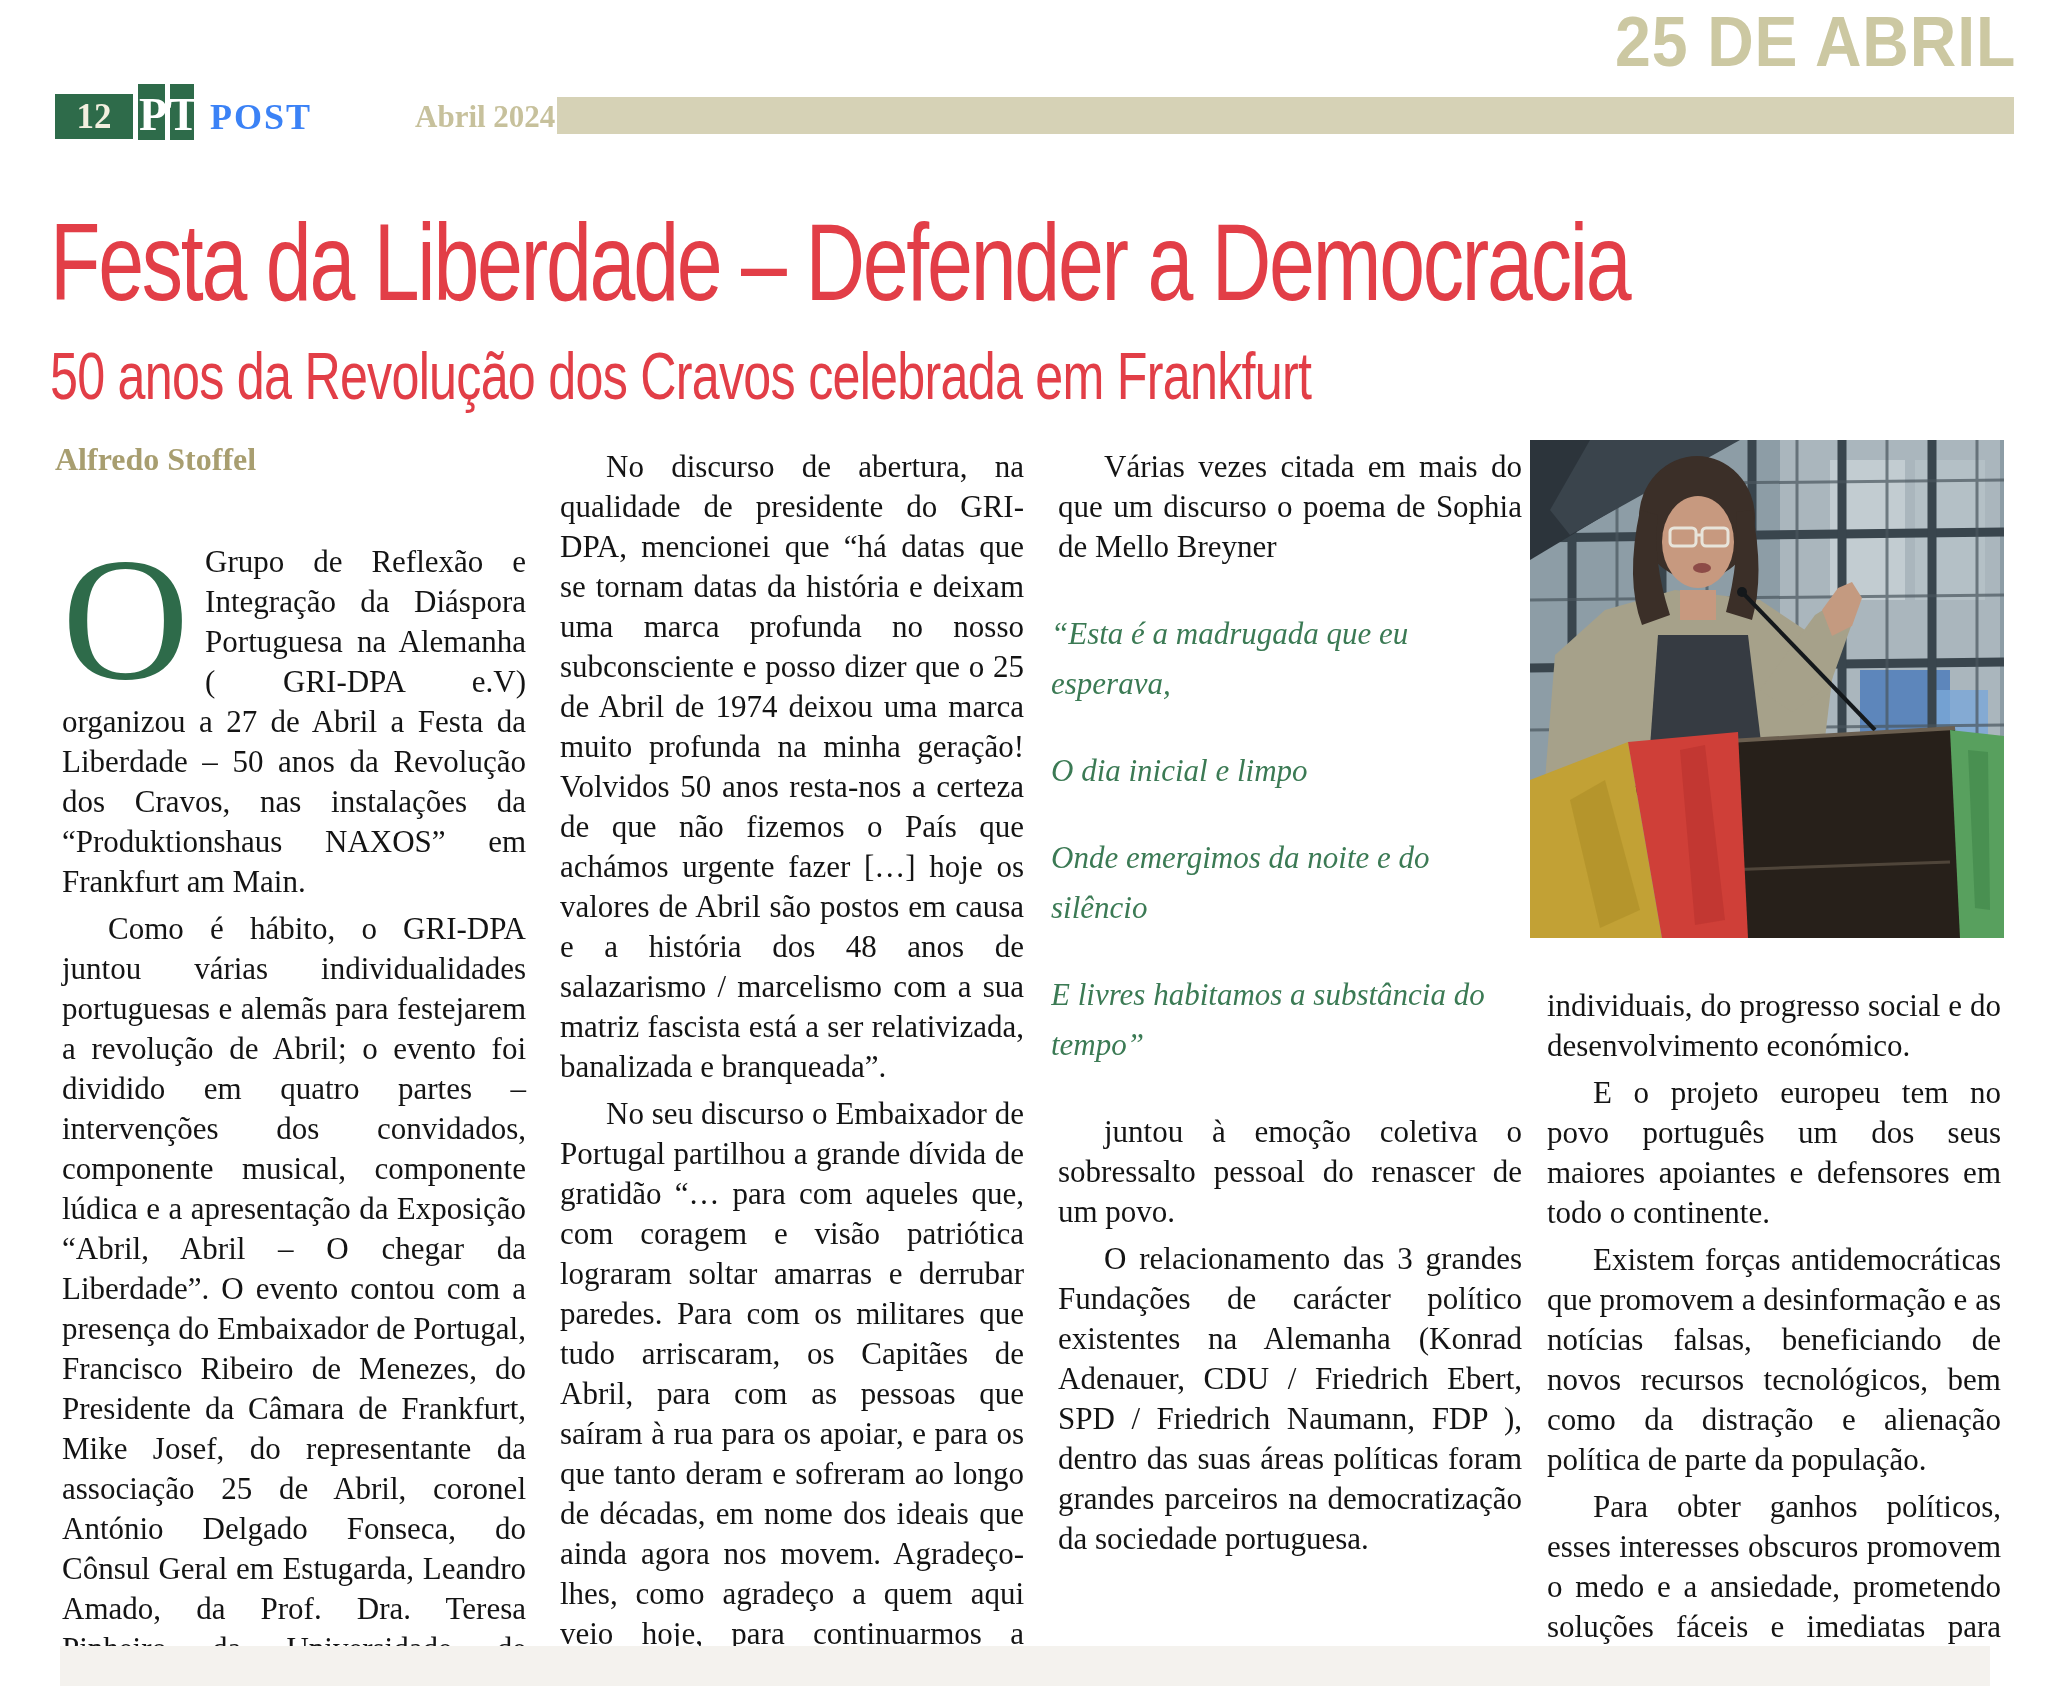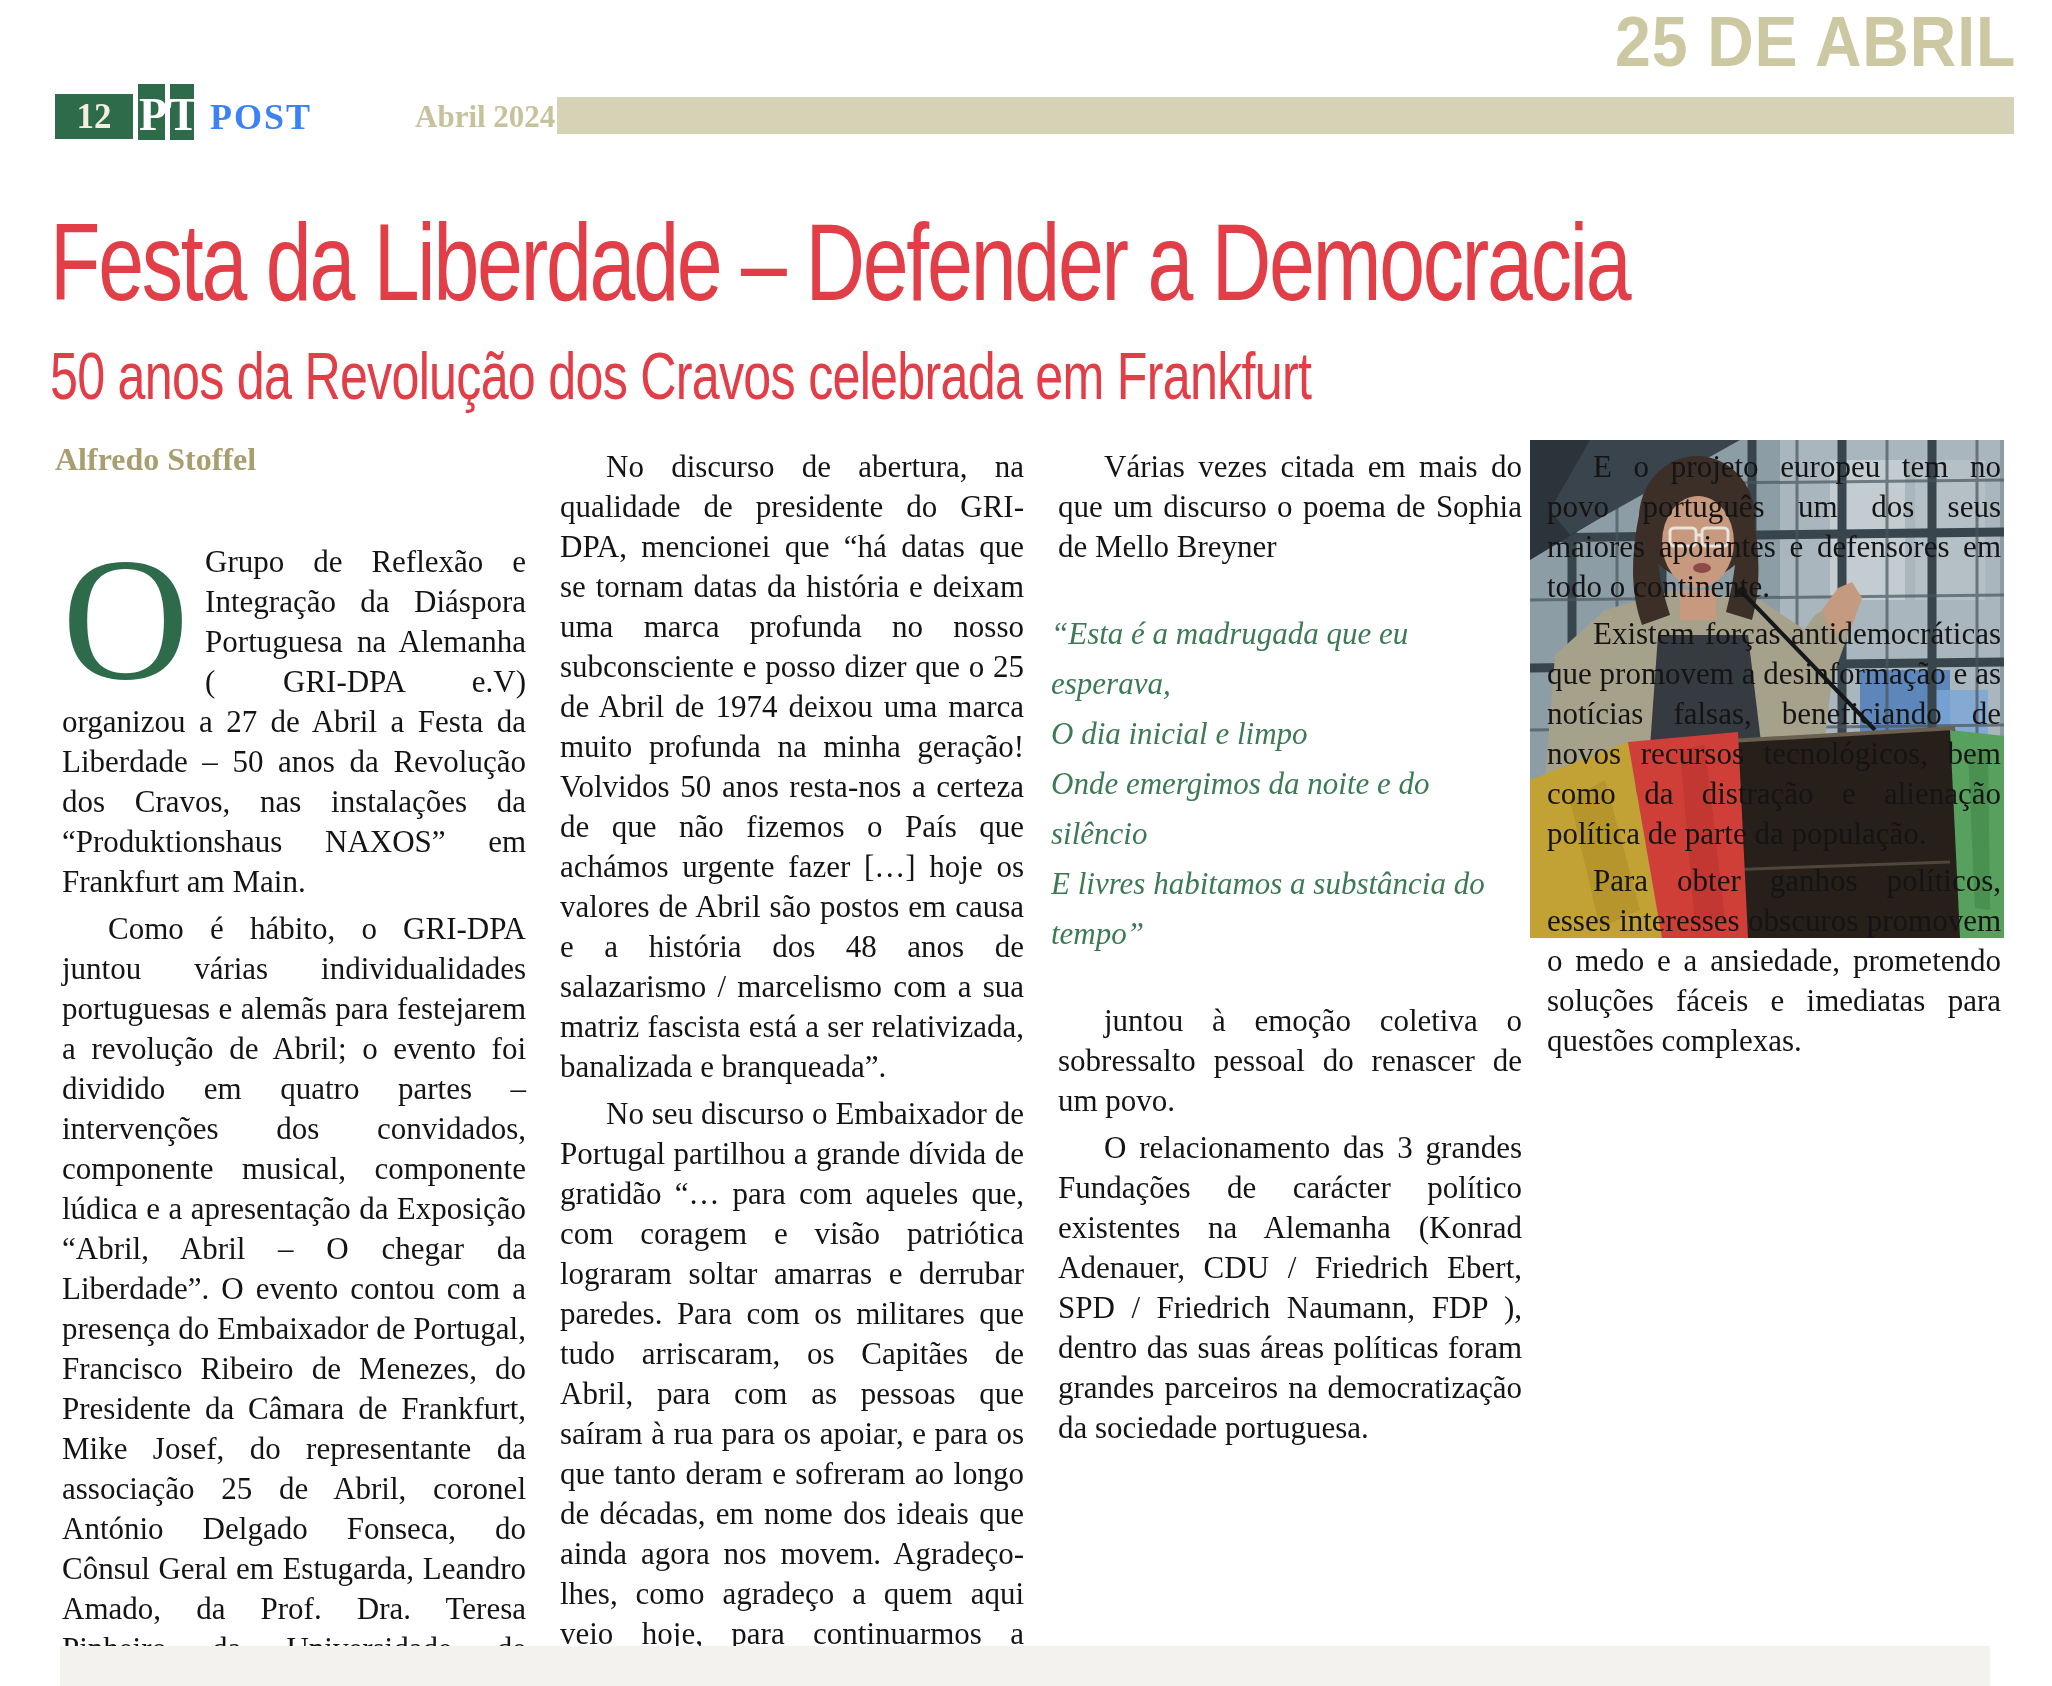--- a/index.html
+++ b/index.html
@@ -38,21 +38,21 @@
   .col-1{left:55px;}
   .col-2{left:553px;}
   .col-3{left:1051px;}
   .col-4{left:1540px;width:468px;}
   .col p{margin:7px;text-indent:46px;}
   .col p.no-indent{text-indent:0;}
   .byline{font-size:32px;font-weight:bold;color:#a89e70;margin:0 0 64px 0;text-indent:0;
     text-align:left;line-height:1.2;}
   .dropcap{float:left;font-size:176px;line-height:138px;margin:8px 16px 0 0;color:#2e6b4a;}
   .poem{margin:42px 0;color:#3b7a54;font-style:italic;text-align:left;line-height:50px;}
-  .poem div{text-indent:0;}
+  .poem div{text-indent:0;margin-top:37px;}
   .col-4 .first{margin-top:546px;}
 
   
   .photo{position:absolute;left:1530px;top:440px;width:474px;height:498px;overflow:hidden;background:#8d9da6;}
   .photo svg{display:block;}
 
   
   .footer-strip{position:absolute;left:60px;top:1646px;width:1930px;height:40px;background:#f4f2ee;}
 </style>
 </head>
@@ -166,20 +166,21 @@
         <polygon points="40,360 75,340 110,470 70,488" fill="#ab8c24" opacity="0.55"></polygon>
         <polygon points="98,302 208,292 218,498 132,498" fill="#cf3f38"></polygon>
         <polygon points="150,310 175,305 195,480 165,485" fill="#b52f2c" opacity="0.5"></polygon>
         <polygon points="420,290 474,296 474,498 430,498" fill="#58a05e"></polygon>
         <polygon points="438,310 458,312 460,470 445,468" fill="#3f8549" opacity="0.6"></polygon>
       </g>
     </svg>
   </div>
 
   <div class="col col-4">
+    <p class="no-indent first">individuais, do progresso social e do desenvolvimento económico.</p>
     <p>E o projeto europeu tem no povo português um dos seus maiores apoiantes e defensores em todo o continente.</p>
     <p>Existem forças antidemocráticas que promovem a desinformação e as notícias falsas, beneficiando de novos recursos tecnológicos, bem como da distração e alienação política de parte da população.</p>
     <p>Para obter ganhos políticos, esses interesses obscuros promovem o medo e a ansiedade, prometendo soluções fáceis e imediatas para questões complexas.</p>
   </div>
 
   <div class="footer-strip"></div>
 
 </div>
 
 </body></html>

